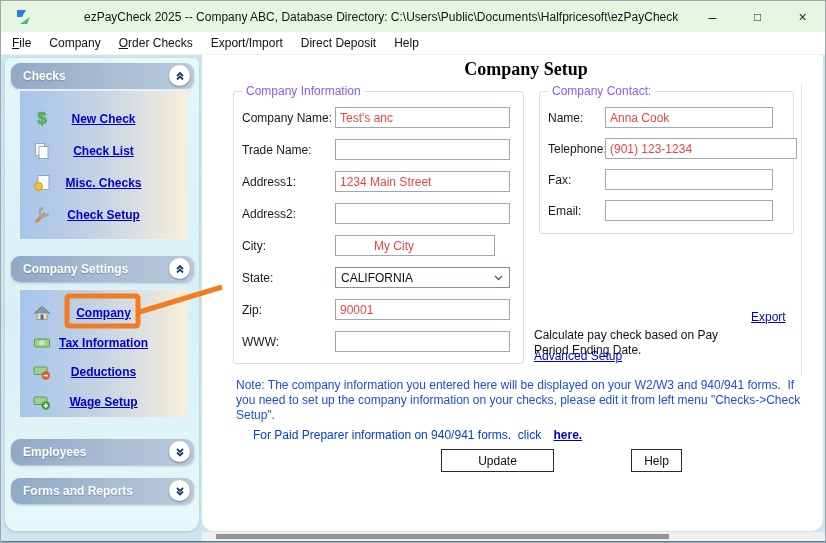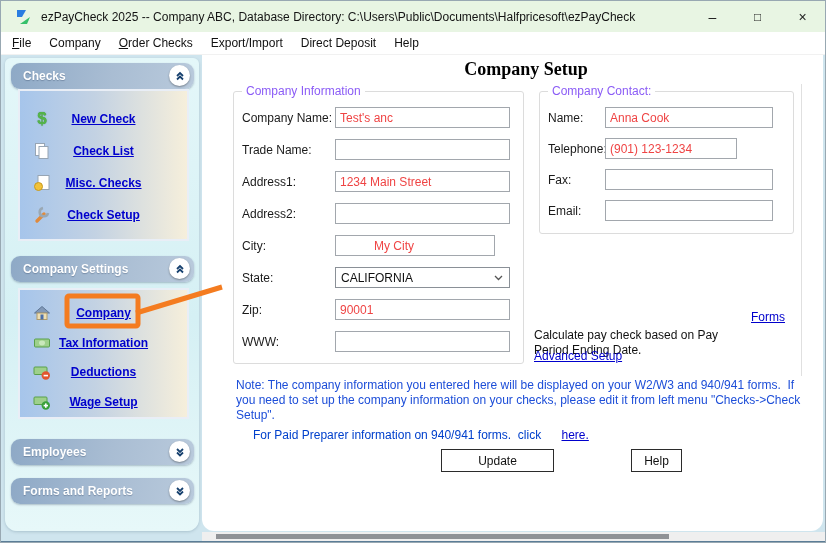--- a/index.html
+++ b/index.html
@@ -4,21 +4,21 @@
 <style>
   * { box-sizing: border-box; }
   html,body { margin:0; padding:0; background:#9fb2bd; }
   .window {
     position:relative; width:826px; height:543px; overflow:hidden;
     font-family:"Liberation Sans", sans-serif;
     background:#cfe5ee; border:1px solid #98a8b2;
   }
   
   .titlebar { position:absolute; left:0; top:0; width:826px; height:31px;
-    background:#e8f5e3; display:flex; align-items:center; }
+    background:#e8f5e3; display:flex; align-items:center;gap:43px; }
   .app-icon { margin-left:13px; width:18px; height:18px; flex:0 0 auto; }
   .title-text { margin-left:9px; font-size:12px; color:#141414; white-space:nowrap; }
   .win-controls { position:absolute; right:2px; top:0; height:31px; display:flex; }
   .win-btn { width:45px; height:31px; display:flex; align-items:center; justify-content:center;
     color:#222; cursor:default; }
   .win-btn.min { font-size:14px; }
   .win-btn.max { font-size:12px; }
   .win-btn.close { font-size:14px; }
   
   .menubar { position:absolute; left:0; top:31px; width:826px; height:23px; background:#ffffff;
@@ -67,21 +67,21 @@
   .cc-rows .frow { margin-bottom:10px; }
   .cc-rows .flabel { width:57px; }
   .blue-link { color:#0000cc; text-decoration:underline; font-size:12px; cursor:pointer; }
   .calc-text { position:absolute; left:332px; top:249px; width:218px; font-size:12px; color:#111;
     line-height:15px;margin-top:24px; }
   .change-link { position:absolute; left:549px; top:255px; }
   .adv-link { position:absolute; left:332px; top:294px; font-weight:normal; }
   .note-text { position:absolute; left:34px; top:323px; width:572px; font-size:12px; color:#1d4ed8;
     line-height:15px; white-space:pre-wrap; }
   .preparer { position:absolute; left:31px; top:359px; font-size:12px; color:#0040cc; white-space:pre-wrap; }
-  .preparer .blue-link { font-weight:normal; margin-left:17px; }
+  .preparer .blue-link { font-weight:bold; margin-left:9px; }
   .btn { position:absolute; height:23px; background:#ffffff; border:1px solid #2b2b2b;
     font-family:"Liberation Sans",sans-serif; font-size:12px; color:#111; display:flex;
     align-items:center; justify-content:center; cursor:pointer; }
   .btn-update { left:239px; top:394px; width:113px; }
   .btn-help { left:429px; top:394px; width:51px; }
   .panel-divider { position:absolute; left:599px; top:29px; width:1px; height:292px; background:#e0e0e0; }
   
   .hscroll { position:absolute; left:201px; top:531px; width:625px; height:10px; background:#efefef; }
   .hscroll-thumb { position:absolute; left:14px; top:2px; width:453px; height:5px; background:#8f9296; }
   .window-bottom-edge { position:absolute; left:0; top:540px; width:826px; height:3px; background:#5b7d97; }
@@ -280,36 +280,36 @@
 
     <div class="groupbox" style="left:337px; top:36px; width:255px; height:143px;">
       <span class="legend">Company Contact:</span>
       <div class="cc-rows">
         <div class="frow">
           <span class="flabel">Name:</span>
           <input class="tinput" style="width: 168px;" value="Anna Cook">
         </div>
         <div class="frow">
           <span class="flabel">Telephone:</span>
-          <input class="tinput" style="width: 132px;" value="(901) 123-1234">
+          <input class="tinput" style="width: 192px;" value="(901) 123-1234">
         </div>
         <div class="frow">
           <span class="flabel">Fax:</span>
           <input class="tinput" style="width: 168px;" value="">
         </div>
         <div class="frow">
           <span class="flabel">Email:</span>
           <input class="tinput" style="width: 168px;" value="">
         </div>
       </div>
     </div>
 
 
     <div class="calc-text">Calculate pay check based on Pay Period Ending Date.</div>
-    <span class="blue-link change-link">Forms</span>
+    <span class="blue-link change-link">Export</span>
     <span class="blue-link adv-link">Advanced Setup</span>
 
     <div class="note-text">Note: The company information you entered here will be displayed on your W2/W3 and 940/941 forms.  If you need to set up the company information on your checks, please edit it from left menu "Checks-&gt;Check Setup".</div>
     <div class="preparer">
       <span>For Paid Preparer information on 940/941 forms.  click </span><span class="blue-link">here.</span>
     </div>
 
     <div class="btn btn-update">Update</div>
     <div class="btn btn-help">Help</div>
   </div>

